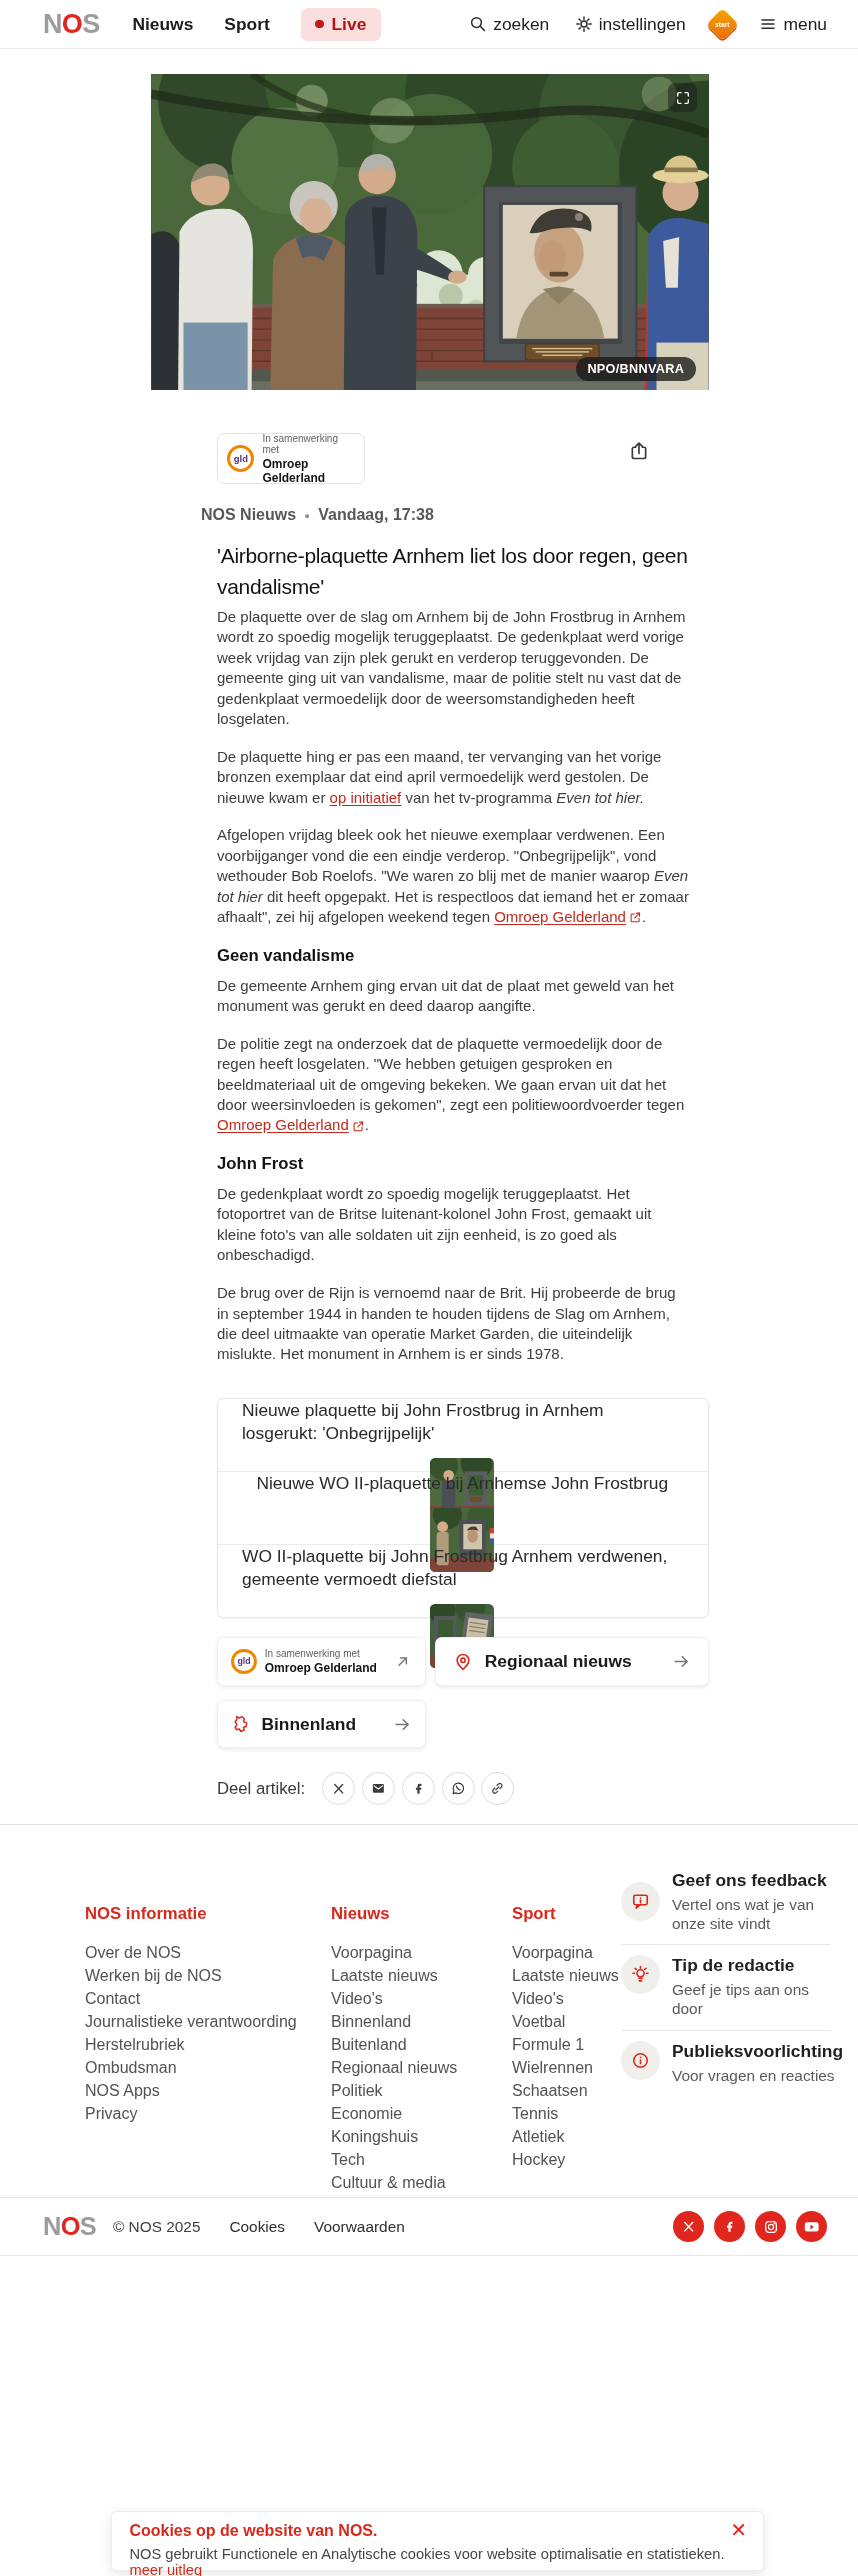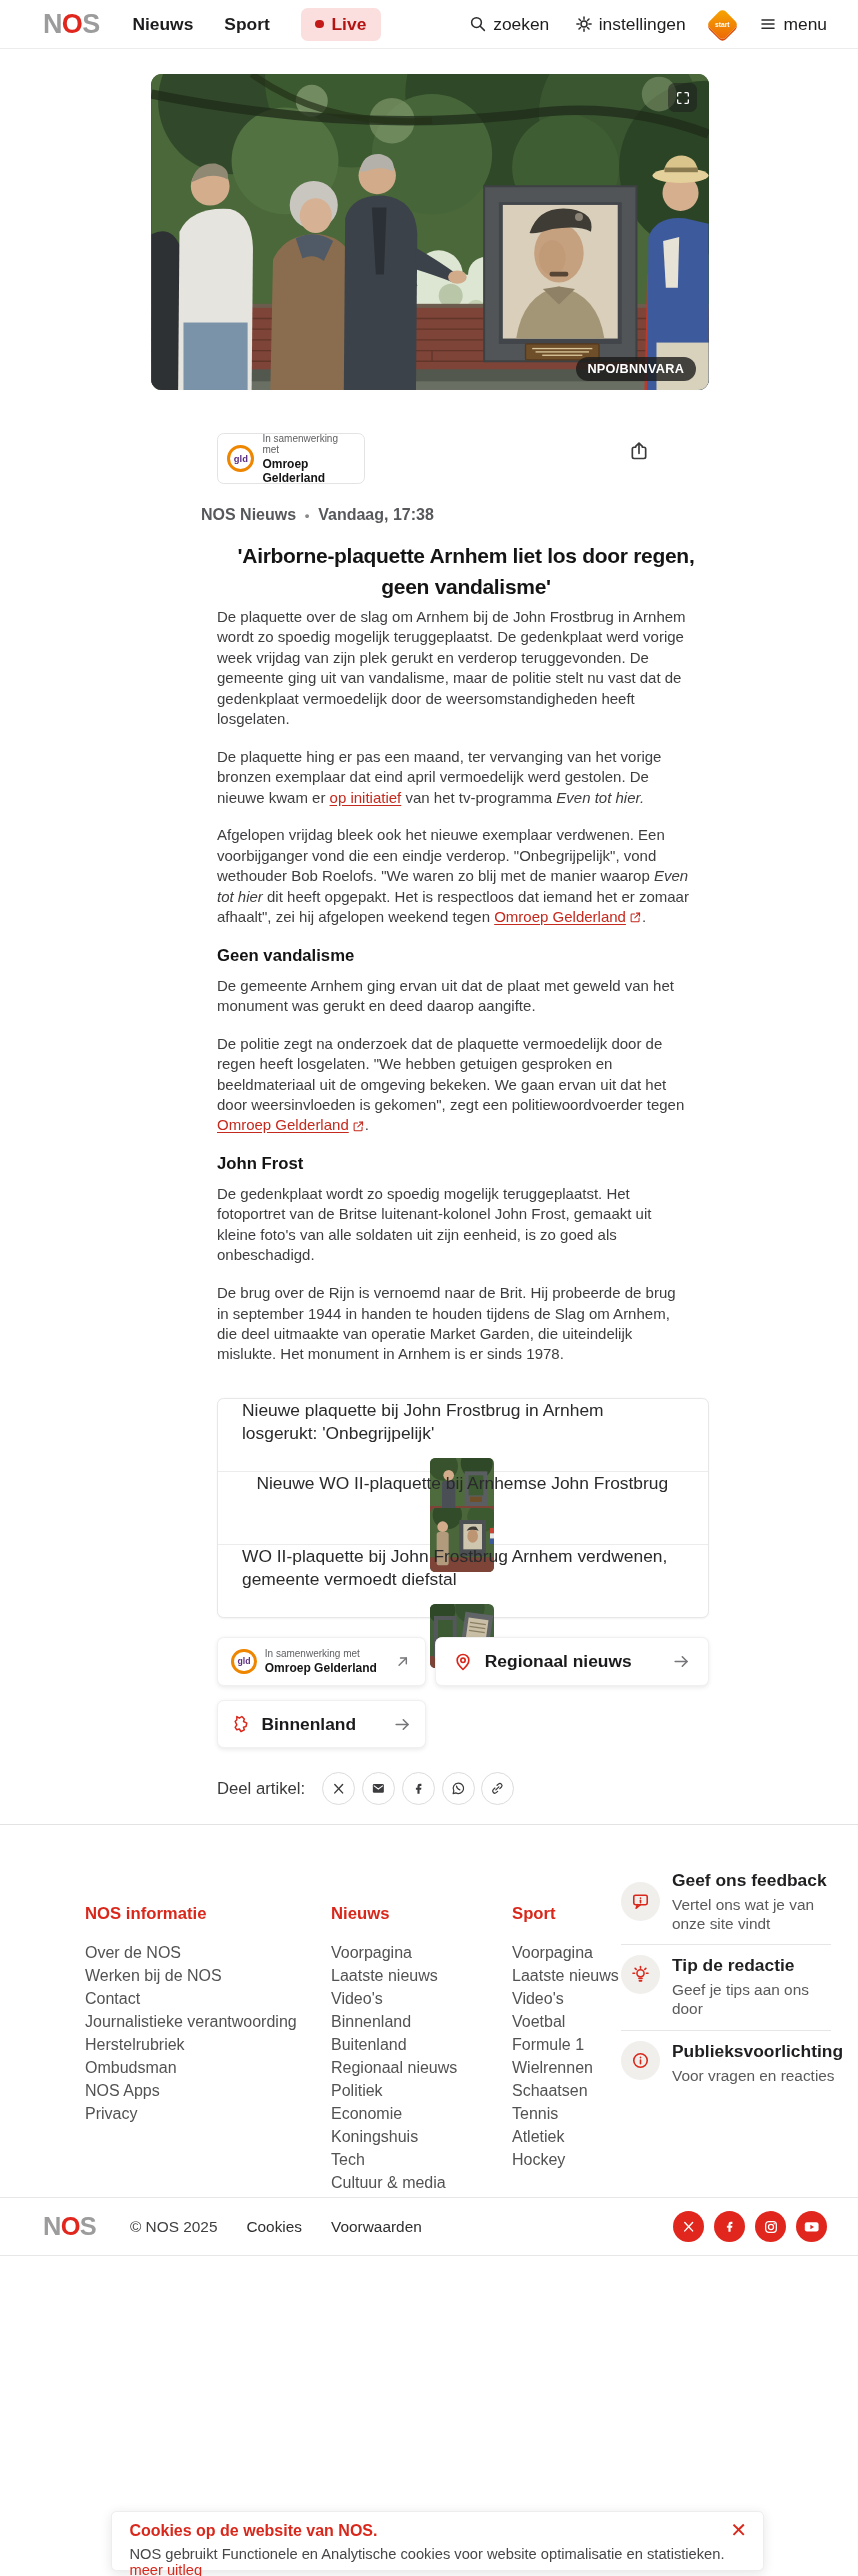--- a/index.html
+++ b/index.html
@@ -16,41 +16,41 @@
   .live{background:#fbdede;color:#b31412;padding:6px 14.7px;border-radius:6.7px;display:flex;gap:7.4px;align-items:center;font-weight:700;}
   .live-dot{width:8.7px;height:8.7px;border-radius:50%;background:#c31919;}
   .hdr-right{margin-left:auto;display:flex;align-items:center;gap:25.4px;font-size:17.4px;color:#1d1d1f;}
   .hdr-act{display:flex;align-items:center;gap:6px;cursor:pointer;color:#1d1d1f;}
   .hdr-act .ic{color:#2c2c2e;display:flex;}
   .npo{width:23px;height:23px;background:linear-gradient(135deg,#f6a800,#ec6607);transform:rotate(45deg);
        border-radius:4.7px;display:flex;align-items:center;justify-content:center;box-shadow:1.3px 1.3px 0 #d84e12;}
   .npo span{transform:rotate(-45deg);color:#fff;font-size:6.7px;font-weight:800;}
 
   
-  .hero{position:absolute;top:74px;left:151px;width:558px;height:316px;border-radius:11px;overflow:hidden;background:#3c572f;}
+  .hero{position:absolute;top:74px;left:151px;width:558px;height:316px;border-radius:0;overflow:hidden;background:#3c572f;}
   .hero-caption{position:absolute;right:13.4px;bottom:9.4px;background:rgba(26,26,26,.78);color:#fff;
        font-weight:700;font-size:12.7px;padding:4.7px 11.4px;border-radius:12px;letter-spacing:0.3px;}
   .hero-fs{position:absolute;top:9.4px;right:12px;width:29px;height:29px;border-radius:6.7px;background:rgba(25,25,25,.5);
        display:flex;align-items:center;justify-content:center;color:#fff;cursor:pointer;}
 
   
   .badge-card{position:absolute;top:433px;left:217px;width:148px;height:51px;border:0.7px solid #e3e3e3;border-radius:6.7px;
        display:flex;align-items:center;gap:8px;padding:0 9.4px;box-sizing:border-box;background:#fff;cursor:pointer;}
   .gld{width:27px;height:27px;border-radius:50%;border:3.3px solid #ef8600;color:#5a2d82;font-weight:800;font-size:9.4px;
        display:flex;align-items:center;justify-content:center;box-sizing:border-box;background:#fff;flex:none;}
   .badge-small{font-size:10px;color:#5f6063;margin-bottom:2px;}
   .badge-big{font-size:12px;font-weight:800;color:#141414;}
   .share-top{position:absolute;top:435px;left:623px;width:31px;height:31px;display:flex;align-items:center;justify-content:center;
        color:#3a3a3c;cursor:pointer;}
 
   
   .meta{position:absolute;top:506px;left:201px;display:flex;gap:8.7px;align-items:center;font-size:16px;font-weight:700;color:#57585b;}
   .meta .dot{color:#8a8a8d;font-size:13.4px;}
-  .title{position:absolute;top:526px;left:217px;width:498px;font-size:21px;line-height:31px;font-weight:700;
-       letter-spacing:-0.3px;color:#141414;text-align:center;}
+  .title{position:absolute;top:526px;left:217px;width:498px;font-size:21px;line-height:31px;font-weight:400;
+       letter-spacing:-0.3px;color:#141414;}
   .article{position:absolute;top:607px;left:217px;width:472px;font-size:15px;line-height:20.4px;color:#3e3e41;}
   .article p{margin:0 0 17.4px;}
   .article h2{font-size:16.7px;line-height:21.4px;font-weight:800;color:#141414;margin:4px 0 9.4px;}
   .lnk{color:#c5281c;text-decoration:underline;text-underline-offset:2px;cursor:pointer;}
   .article em{font-style:italic;}
   .elink-ic{display:inline-block;vertical-align:-2px;margin-left:3.3px;color:#c5281c;}
 
   
   .related{position:absolute;top:1398px;left:217px;width:492px;border:0.7px solid #e7e7e7;border-radius:6.7px;background:#fff;
        box-shadow:0 0.7px 2px rgba(0,0,0,.05);box-sizing:border-box;}
@@ -90,21 +90,21 @@
   .fbk-item:first-child{padding-top:0;align-items:center;}
   .fbk-icon{width:39px;height:39px;border-radius:50%;background:#f1efec;flex:none;display:flex;align-items:center;
        justify-content:center;color:#d9281b;}
   .fbk-title{font-size:17.4px;font-weight:700;color:#1f1f21;margin-bottom:4px;}
   .fbk-sub{font-size:15.4px;color:#5a5a5c;line-height:19px;}
 
   
   .bbar{position:absolute;top:2197px;left:0;right:0;height:59px;border-top:0.7px solid #e7e7e7;border-bottom:0.7px solid #e7e7e7;
        display:flex;align-items:center;padding:0 32px 0 43px;box-sizing:border-box;background:#fff;}
   .bbar .logo{font-size:25.4px;}
-  .copyright{margin-left:34px;font-size:15.4px;color:#3f3f41;}
+  .copyright{margin-left:17px;font-size:15.4px;color:#3f3f41;}
   .bbar-link{margin-left:29px;font-size:15.4px;color:#2e2e30;cursor:pointer;}
   .socials{margin-left:auto;display:flex;gap:10px;}
   .soc{width:31px;height:31px;border-radius:50%;background:#e0261d;color:#fff;display:flex;align-items:center;
        justify-content:center;cursor:pointer;}
 
   
   .cookie{position:absolute;top:2511px;left:111px;width:653px;height:60px;background:#fff;border:0.7px solid #ededed;
        border-radius:5.3px;box-shadow:0 2.7px 12px rgba(0,0,0,.1);padding:10px 20px 0 17.4px;box-sizing:border-box;}
   .ck-title{font-size:16px;font-weight:800;color:#d9281b;margin-bottom:6px;}
   .ck-text{font-size:14.7px;color:#47474a;}

